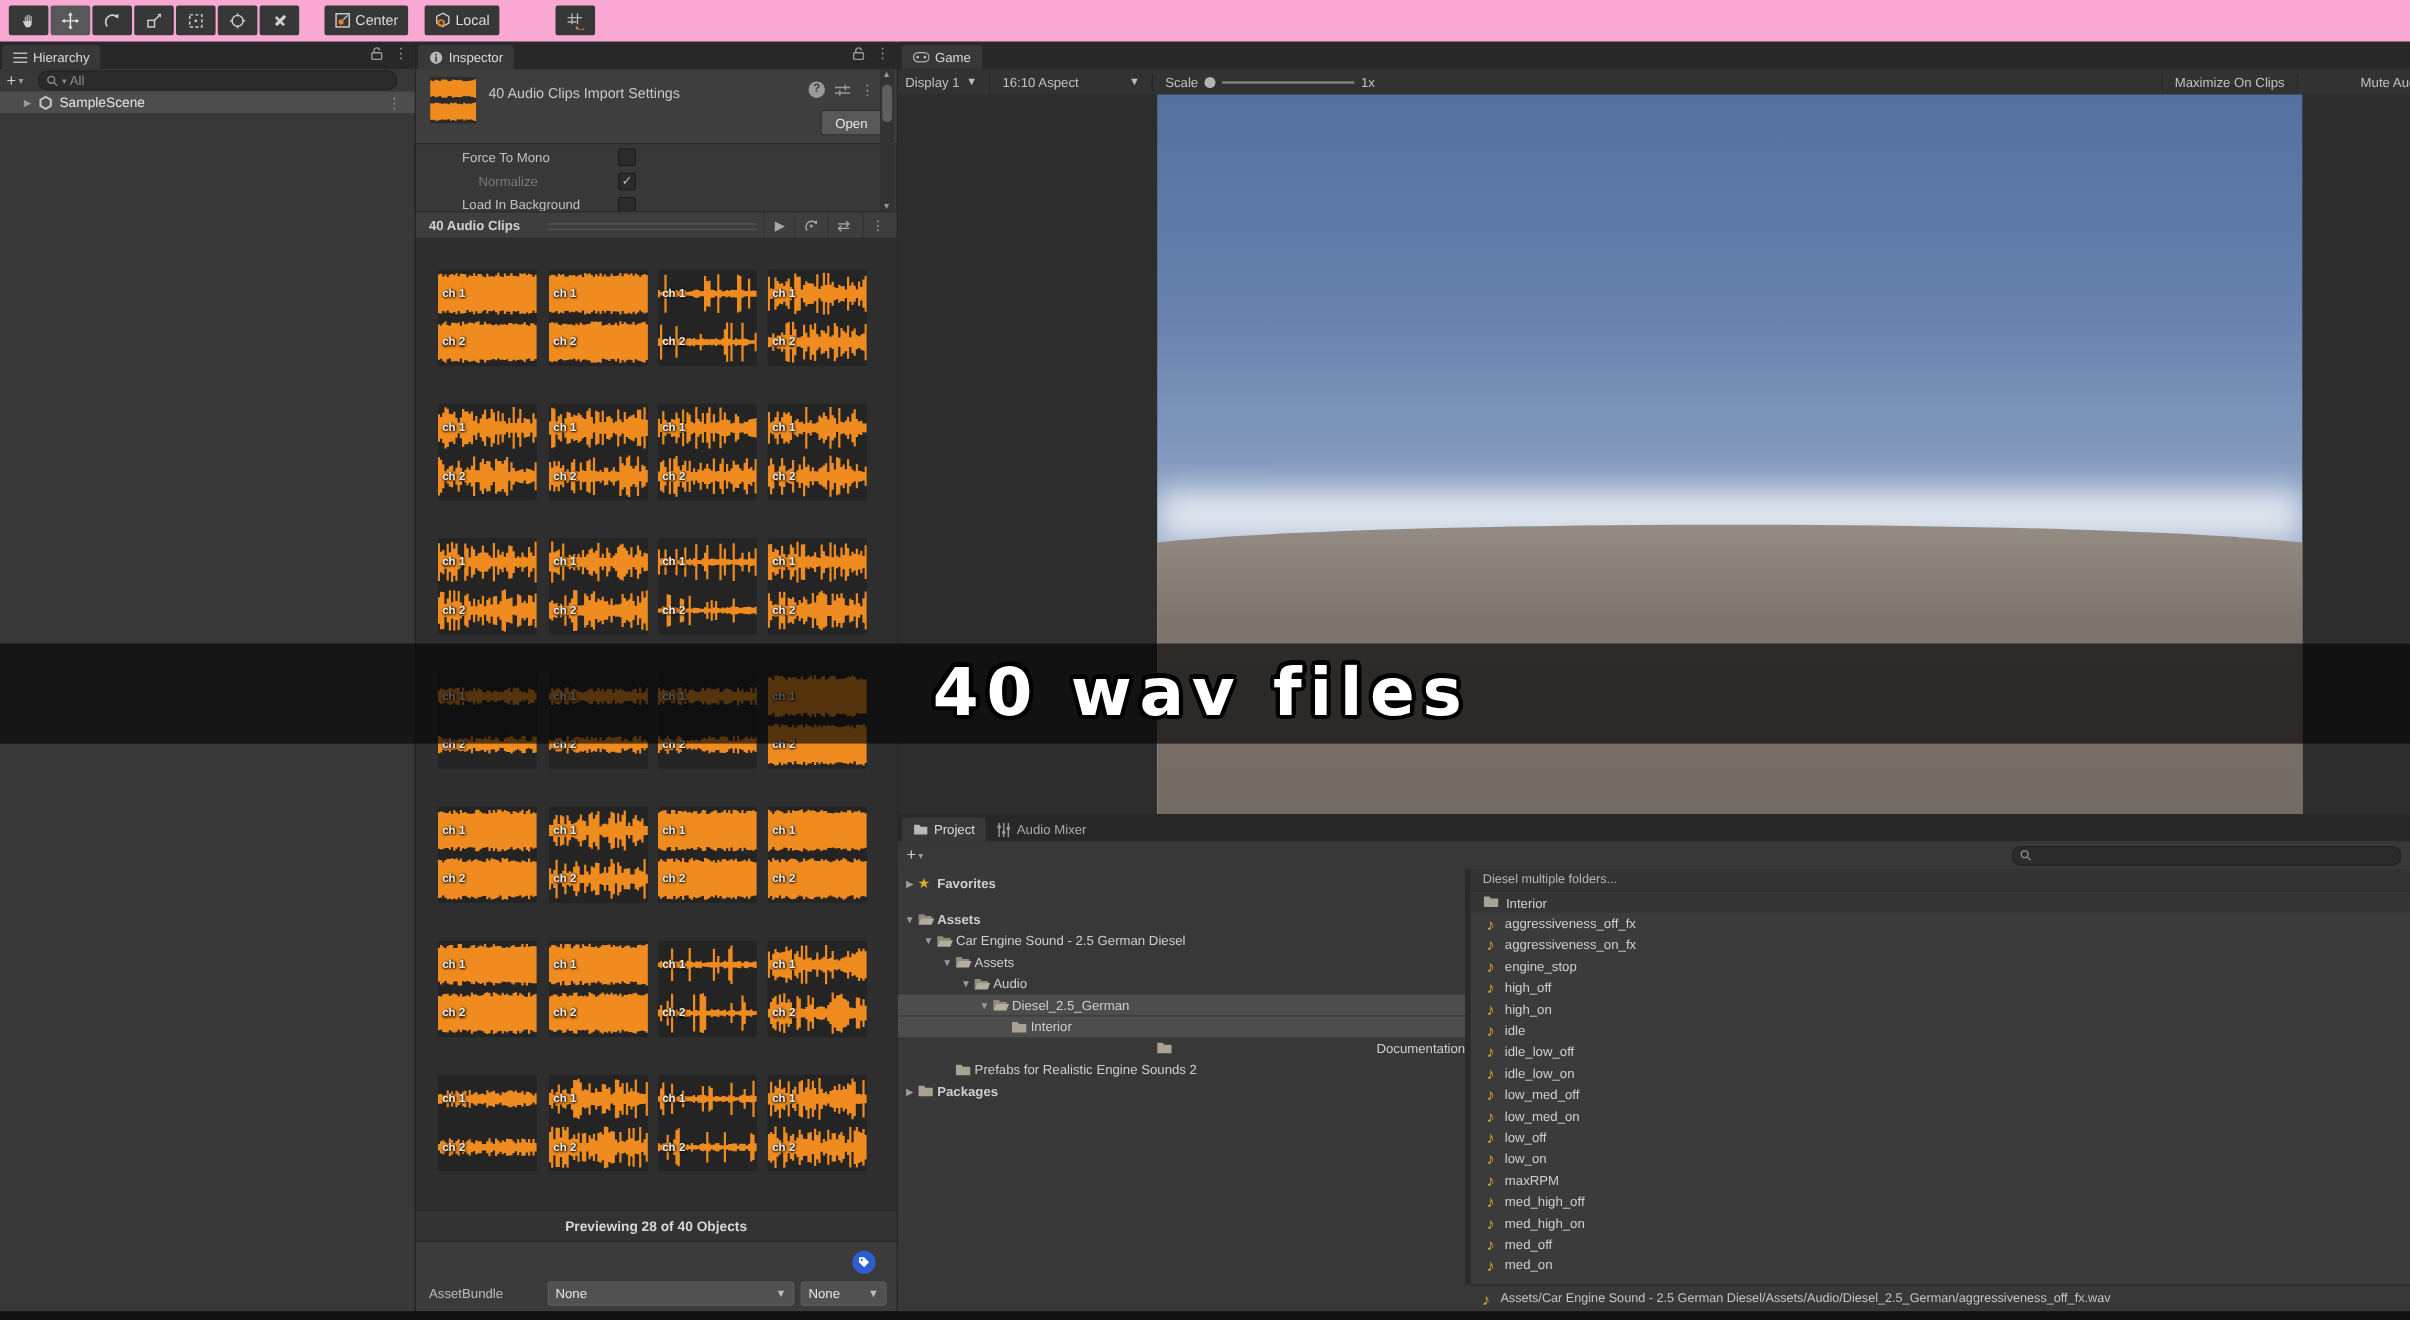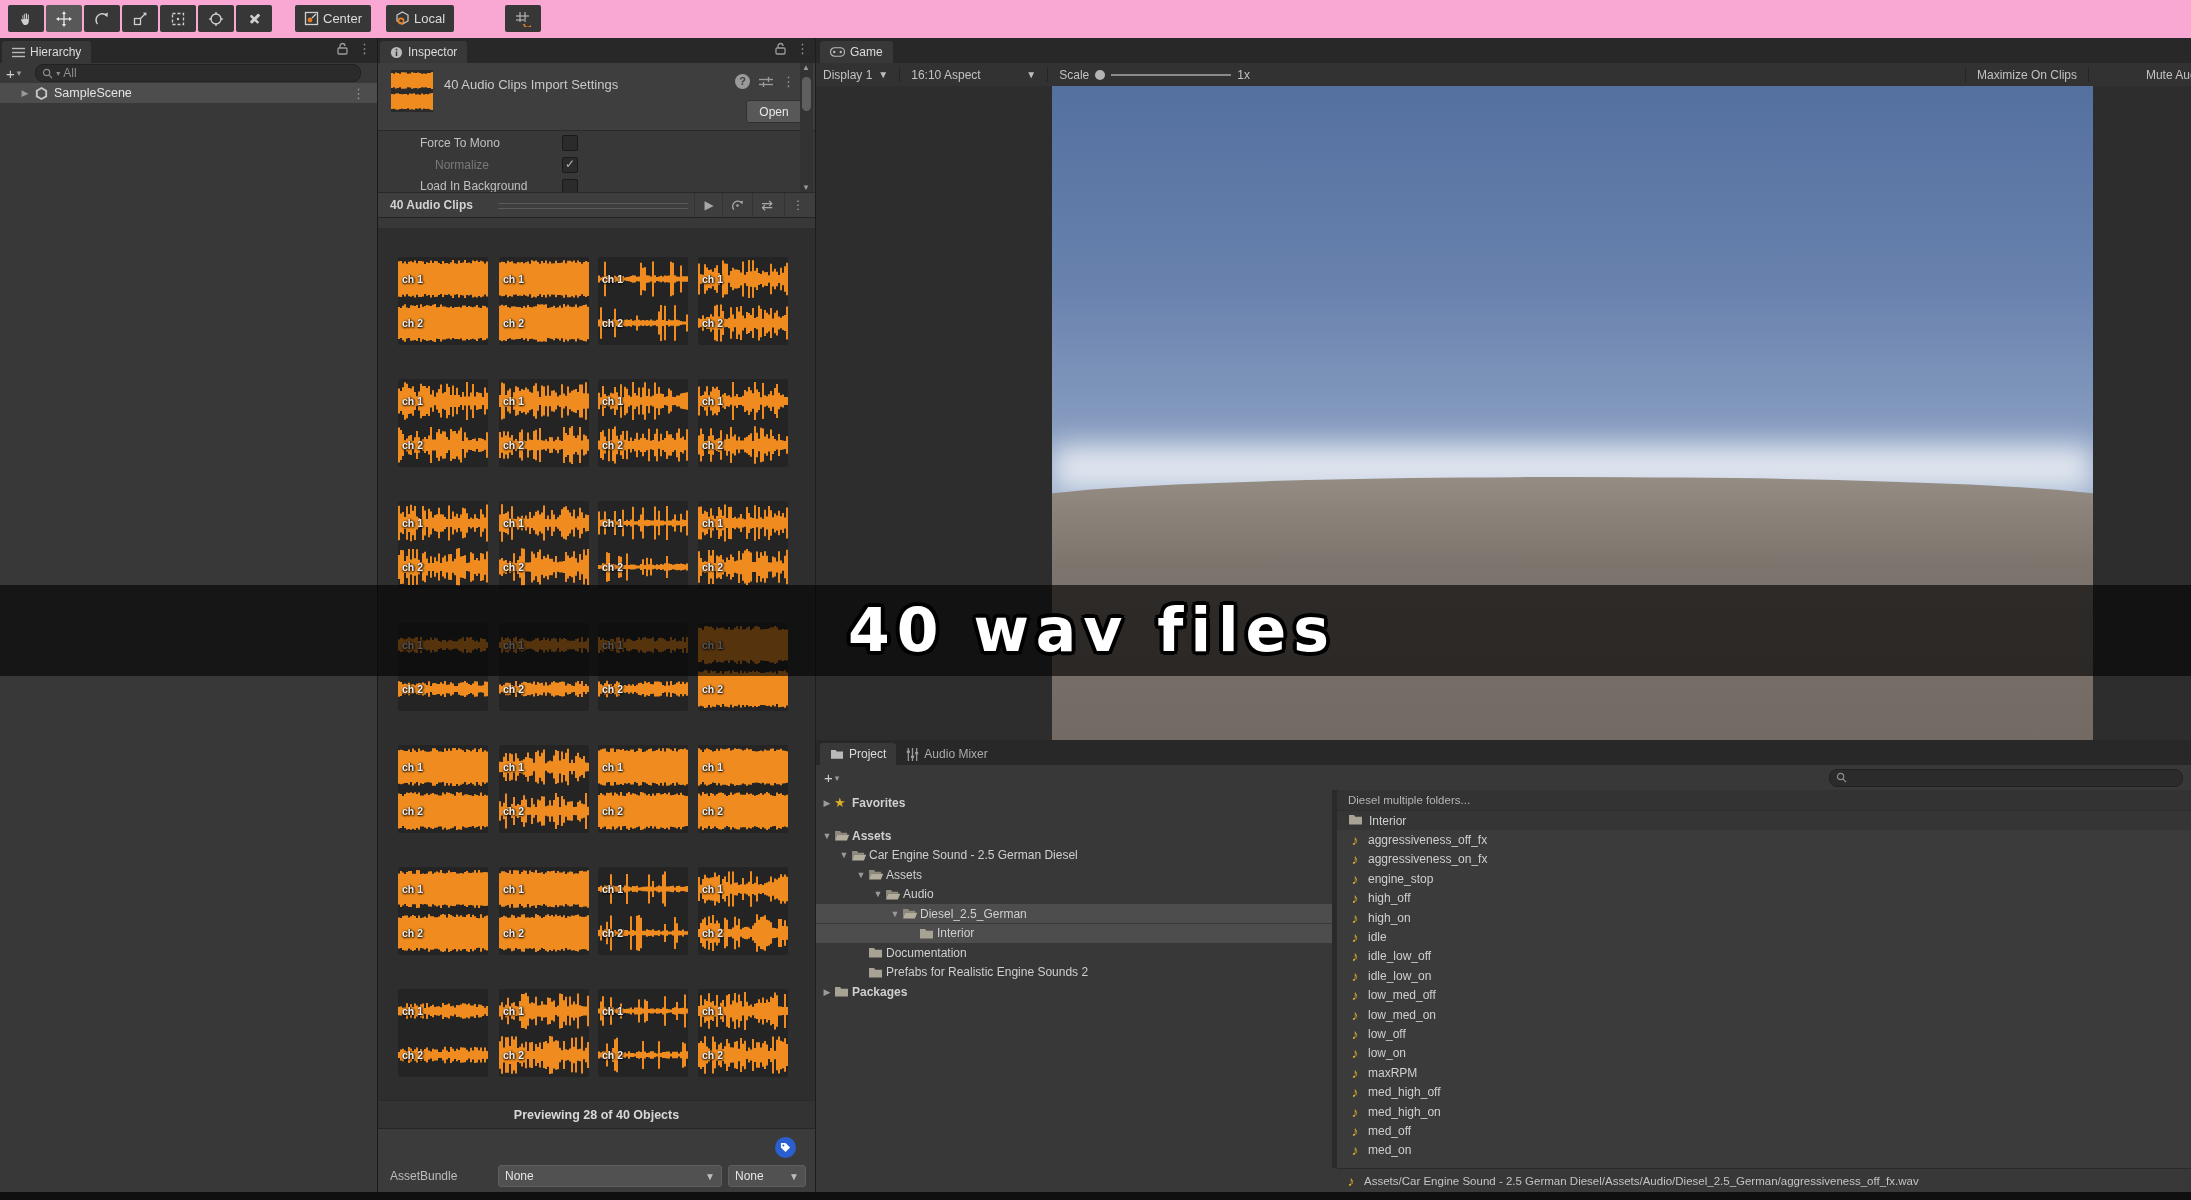--- a/index.html
+++ b/index.html
@@ -43,21 +43,21 @@
   .slabel{color:#c0c0c0;}
   .cb{position:absolute;left:184px;width:14px;height:14px;background:#2b2b2b;border:1px solid #1a1a1a;border-radius:2px;
       color:#b5b5b5;font-size:12px;line-height:13px;text-align:center;}
   #preview-bar{position:absolute;left:0;top:154px;right:0;height:24px;background:#3e3e3e;
                border-top:1px solid #292929;border-bottom:1px solid #232323;display:flex;align-items:center;}
   #preview-title{font-weight:bold;color:#d2d2d2;margin-left:12px;}
   #drag-lines{position:absolute;left:120px;top:10px;width:190px;height:4px;
               border-top:1px solid #5a5a5a;border-bottom:1px solid #5a5a5a;}
   .pvbtn{position:absolute;top:0;height:24px;width:28px;display:flex;align-items:center;justify-content:center;
          color:#a8a8a8;border-left:1px solid #333;}
-  #preview-area{position:absolute;left:0;top:190px;right:0;height:884px;background:#2e2e2e;overflow:hidden;}
+  #preview-area{position:absolute;left:0;top:178px;right:0;height:884px;background:#2e2e2e;overflow:hidden;}
   .wave-cell{position:absolute;width:90px;height:88px;background:#242424;border-radius:2px;}
   .wave-ch{position:absolute;left:0;width:90px;height:40px;}
   .chlab{position:absolute;left:4px;top:50%;transform:translateY(-50%);font-size:10.5px;font-weight:bold;
          color:#ececec;text-shadow:0 1px 2px #000,1px 0 2px #000;}
   #previewing-strip{position:absolute;left:0;top:1062px;right:0;height:28px;background:#333333;
                     border-top:1px solid #2a2a2a;display:flex;align-items:center;justify-content:center;
                     color:#d8d8d8;font-weight:bold;font-size:12.5px;}
   #ab-section{position:absolute;left:0;top:1090px;right:0;height:72px;background:#3b3b3b;border-top:1px solid #262626;}
   #tag-btn{position:absolute;left:397px;top:8px;width:21px;height:21px;border-radius:50%;background:#2b5fd0;
            display:flex;align-items:center;justify-content:center;}
@@ -709,21 +709,21 @@
           </div>
           <div class="trow sel" style="top: 133.5px; padding-left: 89px;">
             <span class="arrow"></span>
             <span class="ticon">
               <svg width="15" height="13" viewBox="0 0 16 14">
                 <path fill="#a8a294" d="M1 2.2h5.4l1.4 1.9H15v8.4H1z"></path>
               </svg>
             </span>
             <span class="tlabel">Interior</span>
           </div>
-          <div class="trow" style="top: 153px; padding-left: 38px;">
+          <div class="trow" style="top: 153px; padding-left: 38px; justify-content: space-between;">
             <span class="arrow"></span>
             <span class="ticon">
               <svg width="15" height="13" viewBox="0 0 16 14">
                 <path fill="#a8a294" d="M1 2.2h5.4l1.4 1.9H15v8.4H1z"></path>
               </svg>
             </span>
             <span class="tlabel">Documentation</span>
           </div>
           <div class="trow" style="top: 172.5px; padding-left: 38px;">
             <span class="arrow"></span>

